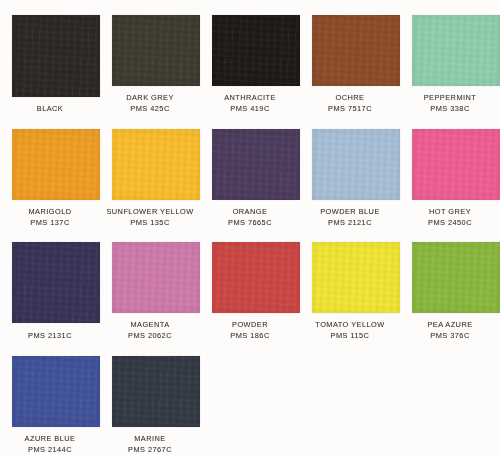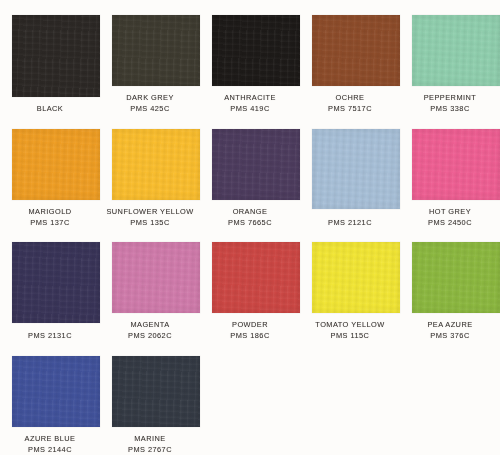--- a/index.html
+++ b/index.html
@@ -144,20 +144,21 @@
     <div class="swatch-cell">
       <div class="swatch-chip" title="PURPLE" style="background-color: rgb(77, 60, 94);"></div>
       <div class="swatch-label">
         <span class="swatch-name">ORANGE</span>
         <span class="swatch-pms">PMS 7665C</span>
       </div>
     </div>
     <div class="swatch-cell">
       <div class="swatch-chip" title="POWDER BLUE" style="background-color: rgb(168, 192, 216);"></div>
       <div class="swatch-label">
+        <span class="swatch-name">POWDER BLUE</span>
         <span class="swatch-pms">PMS 2121C</span>
       </div>
     </div>
     <div class="swatch-cell">
       <div class="swatch-chip" title="HOT PINK" style="background-color: rgb(239, 95, 147);"></div>
       <div class="swatch-label">
         <span class="swatch-name">HOT GREY</span>
         <span class="swatch-pms">PMS 2450C</span>
       </div>
     </div>

